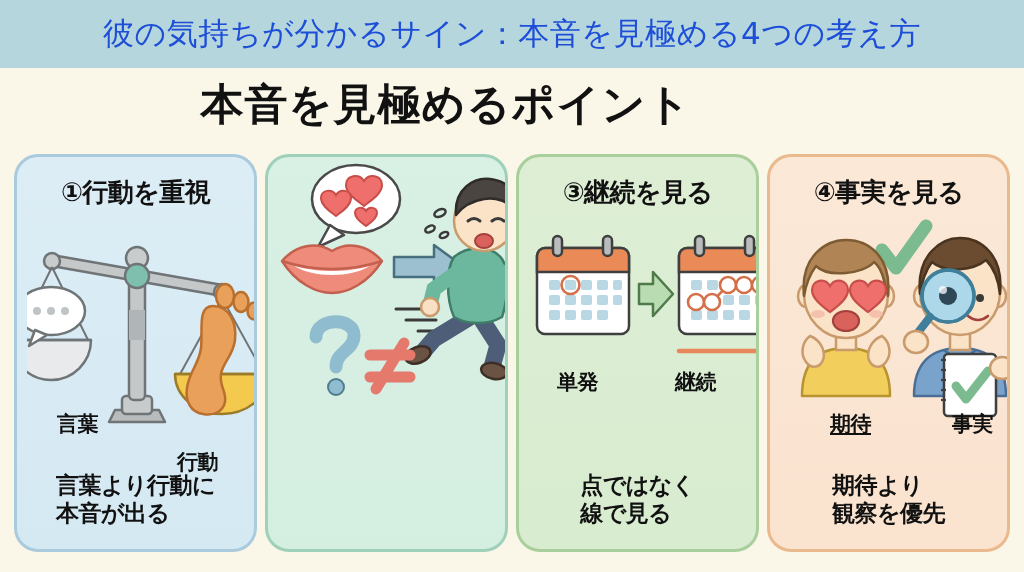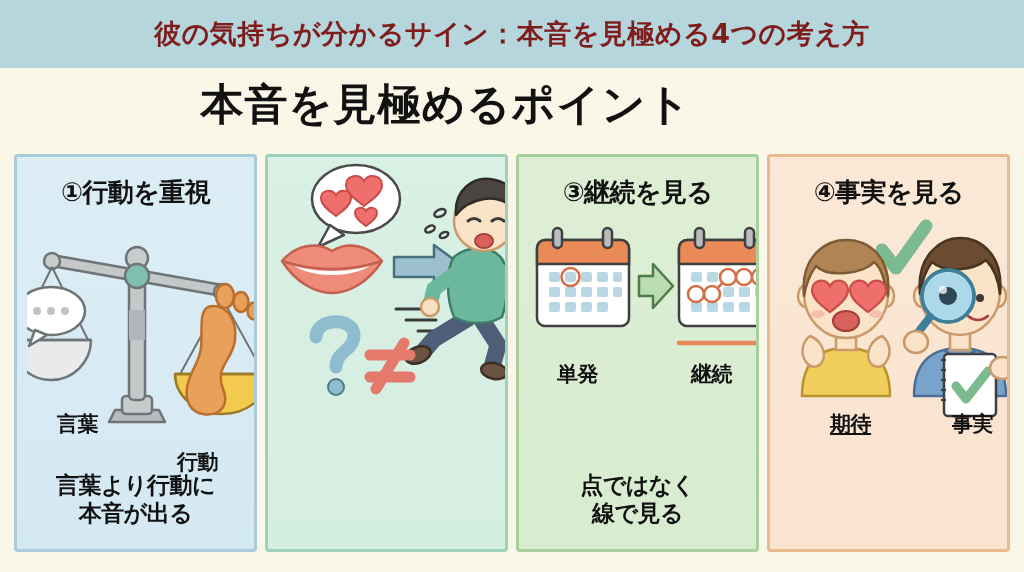--- a/index.html
+++ b/index.html
@@ -14,57 +14,57 @@
   }
   .page { width: 1024px; height: 572px; position: relative; background: #faf6e8; }
 
   
   .header-band {
     position: absolute; left: 0; top: 0; width: 1024px; height: 68px;
     background: #b6d6de;
     display: flex; align-items: center; justify-content: center;
   }
   .header-title {
-    font-size: 27px; font-weight: 700; color: #7f1d1d;
+    font-size: 31px; font-weight: 400; color: #1d4ed8;
     letter-spacing: 0.5px; white-space: nowrap;
     font-family: "DejaVu Sans", "Liberation Sans", sans-serif;
   }
 
   
   .main-title {
     position: absolute; left: 0; top: 76px; width: 892px;
     text-align: center; font-size: 43px; font-weight: 700; color: #111;
     letter-spacing: 1px;
   }
 
   
   .cards {
     position: absolute; left: 14px; top: 154px;
     width: 996px; height: 398px;
     display: flex; gap: 8px;
   }
   .card {
-    flex: 1 1 0; border-radius: 4px; border: 3px solid #ccc;
+    flex: 1 1 0; border-radius: 24px; border: 3px solid #ccc;
     position: relative; overflow: hidden;
     display: flex; flex-direction: column; align-items: center;
   }
   .card-1 { background: linear-gradient(180deg,#dcedf5 0%, #d5e9f3 100%); border-color: #a9cbdd; }
   .card-2 { background: linear-gradient(180deg,#d9f0e5 0%, #d4eee0 100%); border-color: #9fd0ba; }
-  .card-3 { background: linear-gradient(180deg,#ddeed4 0%, #d8ecd0 100%); border-color: #a9cf9c; }
+  .card-3 { background: linear-gradient(180deg,#ddeed4 0%, #d8ecd0 100%); border-color: #a9cf9c; gap: 8px; }
   .card-4 { background: linear-gradient(180deg,#fbe8d7 0%, #fae3cf 100%); border-color: #eab98e; }
 
   .card-title {
     margin-top: 18px; font-size: 26px; font-weight: 700; color: #111;
     white-space: nowrap; letter-spacing: -0.5px;
   }
   .art {
     position: relative; width: 100%; flex: 1 1 auto; margin-left: 20px;
   }
   .card-caption {
-    margin-bottom: 22px; text-align: center; font-size: 23px; font-weight: 700;
+    margin-bottom: 22px; font-size: 23px; font-weight: 700;
     color: #111; line-height: 1.22; white-space: pre-line; letter-spacing: -0.5px;
   }
   .art-label {
     position: absolute; font-size: 21px; font-weight: 700; color: #111;
     white-space: nowrap; letter-spacing: -0.5px;
   }
   svg { display: block; }
   .svg-art { position: absolute; left: 0; top: 0; }
 </style>
 </head>
@@ -269,21 +269,21 @@
                 <circle cx="231" cy="67" r="8"></circle>
             </g>
           </g>
 
           <g>
             <path d="M150 133 h80" stroke="#e8875a" stroke-width="4.5" stroke-linecap="round"></path>
             <path d="M228 126 l12 7 l-12 7 z" fill="#e8875a"></path>
           </g>
         </svg>
         <div class="art-label" style="left:28px; top:150px;">単発</div>
-        <div class="art-label" style="left:162px; top:150px;">継続</div>
+        <div class="art-label" style="left:146px; top:150px;">継続</div>
       </div>
       <div class="card-caption">点ではなく
 線で見る</div>
     </div>
 
     <div class="card card-4">
       <div class="card-title">④事実を見る</div>
       <div class="art">
         <svg class="svg-art" width="250" height="210" viewBox="0 0 250 210">
 
@@ -349,16 +349,18 @@
                 <path d="M166 190 h-5"></path>
             </g>
             <path d="M176 176 l10 13 l22 -28" fill="none" stroke="#7cba8f" stroke-width="9" stroke-linecap="round" stroke-linejoin="round"></path>
 
             <ellipse cx="222" cy="158" rx="12" ry="11" fill="#fbe3c8" stroke="#c99a6b" stroke-width="2.5"></ellipse>
           </g>
         </svg>
         <div class="art-label" style="left:50px; top:200px;text-decoration:underline;">期待</div>
         <div class="art-label" style="left:172px; top:200px;">事実</div>
       </div>
+      <div class="card-caption">期待より
+観察を優先</div>
     </div>
 
   </div>
 </div>
 
 </body></html>

